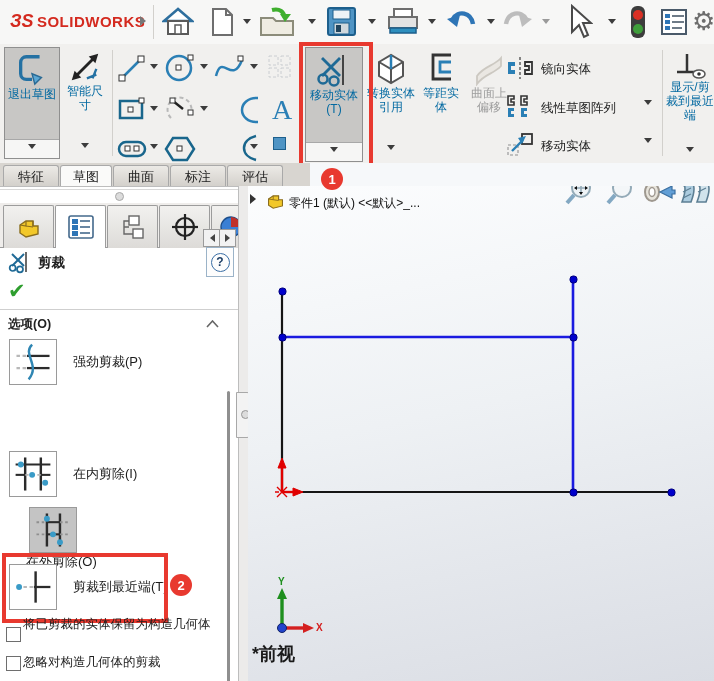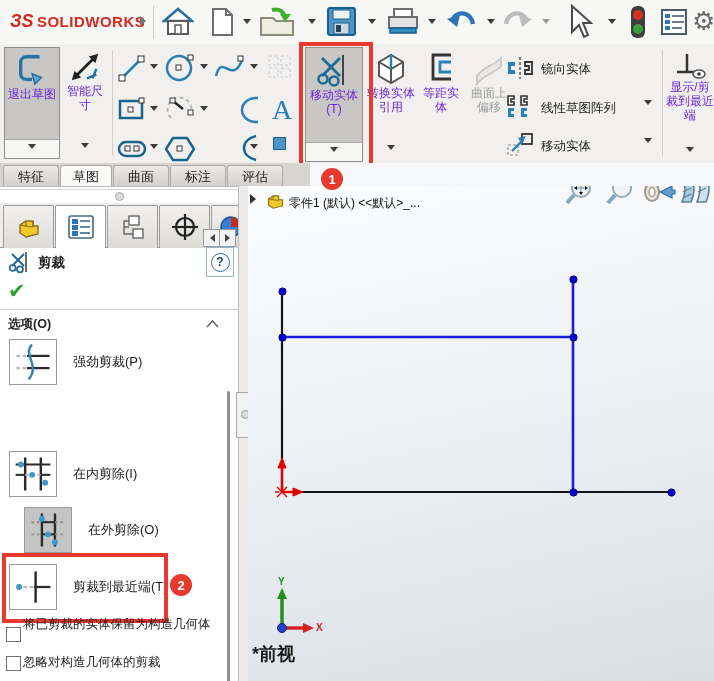--- a/index.html
+++ b/index.html
@@ -3,21 +3,21 @@
 <meta charset="utf-8">
 <style>
   html,body{margin:0;padding:0;}
   body{font-family:"Liberation Sans","DejaVu Sans",sans-serif;}
   #app{position:relative;width:714px;height:681px;background:#f1f0ee;overflow:hidden;
        font-size:12px;color:#222;}
   .ab{position:absolute;}
   .caret{width:0;height:0;border:4px solid transparent;border-top:5px solid #3c3c3c;display:inline-block;}
   .caret-r{width:0;height:0;border:5px solid transparent;border-left:6px solid #3c3c3c;display:inline-block;}
   .vsep{width:1px;background:#d2d0cc;}
-  .rlabel{text-align:center;line-height:14px;font-size:12px;color:#6d28d9;}
+  .rlabel{text-align:center;line-height:14px;font-size:12px;color:#0369a1;}
   .gray .rlabel{color:#9d9d9d;}
   .bigbtn{display:flex;flex-direction:column;align-items:center;}
   .pressed{background:#c8c7c5;border:1px solid #8f8f8f;}
   .tab{display:flex;align-items:center;justify-content:center;font-size:13px;color:#1c1c1c;
        border:1px solid #a9a9a9;border-bottom:none;background:linear-gradient(#eceae6,#d2cfca);
        border-radius:3px 3px 0 0;}
   .tab.active{background:#fafaf9;}
   .mtab{border:1px solid #9c9c9c;border-bottom:none;background:linear-gradient(#f2f1ef,#dddbd8);
         display:flex;align-items:center;justify-content:center;border-radius:2px 2px 0 0;}
   .mtab.active{background:#ffffff;}
@@ -399,21 +399,21 @@
           <line x1="3" y1="24" x2="14" y2="24" stroke="#2b2b2b" stroke-width="2.4"></line>
           <line x1="32" y1="24" x2="43" y2="24" stroke="#2b2b2b" stroke-width="2.4"></line>
           <circle cx="9" cy="12" r="3.4" fill="#3a9bc7"></circle>
           <circle cx="22" cy="24" r="3.4" fill="#3a9bc7"></circle>
           <circle cx="37" cy="33" r="3.4" fill="#3a9bc7"></circle>
         </svg>
       </div>
       <span class="optlabel">在内剪除(I)</span>
     </div>
 
-    <div class="ab optrow" style="left:24px;top:320px;">
+    <div class="ab optrow" style="left:10px;top:320px;flex-direction:column;">
       <div class="optbox pressedbox">
         <svg width="40" height="40" viewBox="0 0 46 46">
           <line x1="16" y1="4" x2="16" y2="42" stroke="#2b2b2b" stroke-width="2.8"></line>
           <line x1="31" y1="4" x2="31" y2="42" stroke="#2b2b2b" stroke-width="2.8"></line>
           <line x1="4" y1="14" x2="16" y2="14" stroke="#8f8f8f" stroke-width="2.2" stroke-dasharray="3 3"></line>
           <line x1="16" y1="14" x2="31" y2="14" stroke="#2b2b2b" stroke-width="2.4"></line>
           <line x1="31" y1="14" x2="43" y2="14" stroke="#8f8f8f" stroke-width="2.2" stroke-dasharray="3 3"></line>
           <line x1="4" y1="28" x2="16" y2="28" stroke="#8f8f8f" stroke-width="2.2" stroke-dasharray="3 3"></line>
           <line x1="16" y1="28" x2="31" y2="28" stroke="#2b2b2b" stroke-width="2.4"></line>
           <line x1="31" y1="28" x2="43" y2="28" stroke="#8f8f8f" stroke-width="2.2" stroke-dasharray="3 3"></line>

